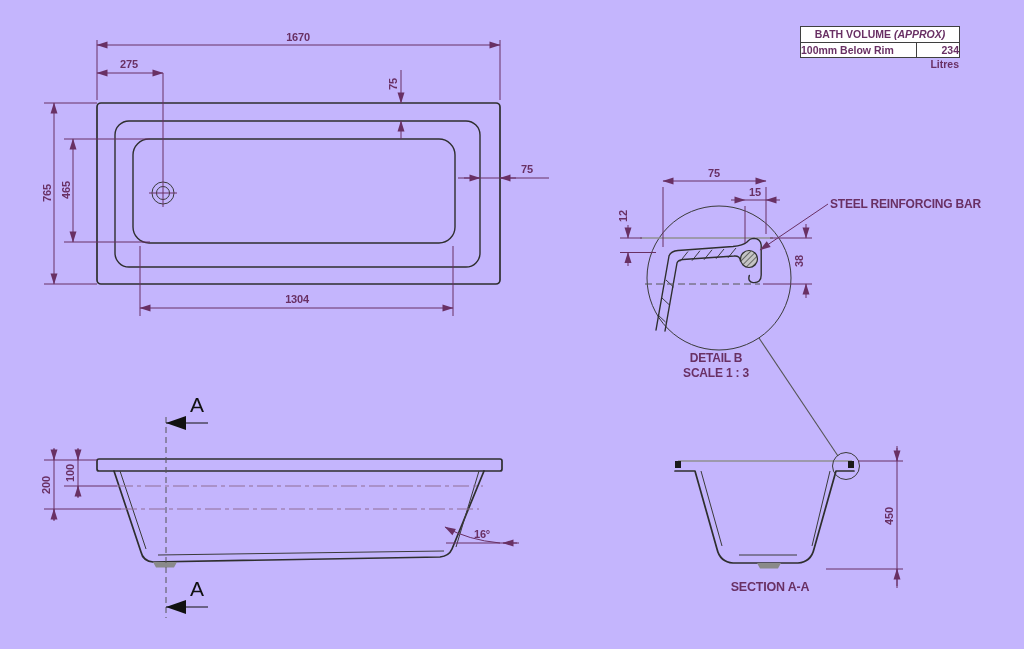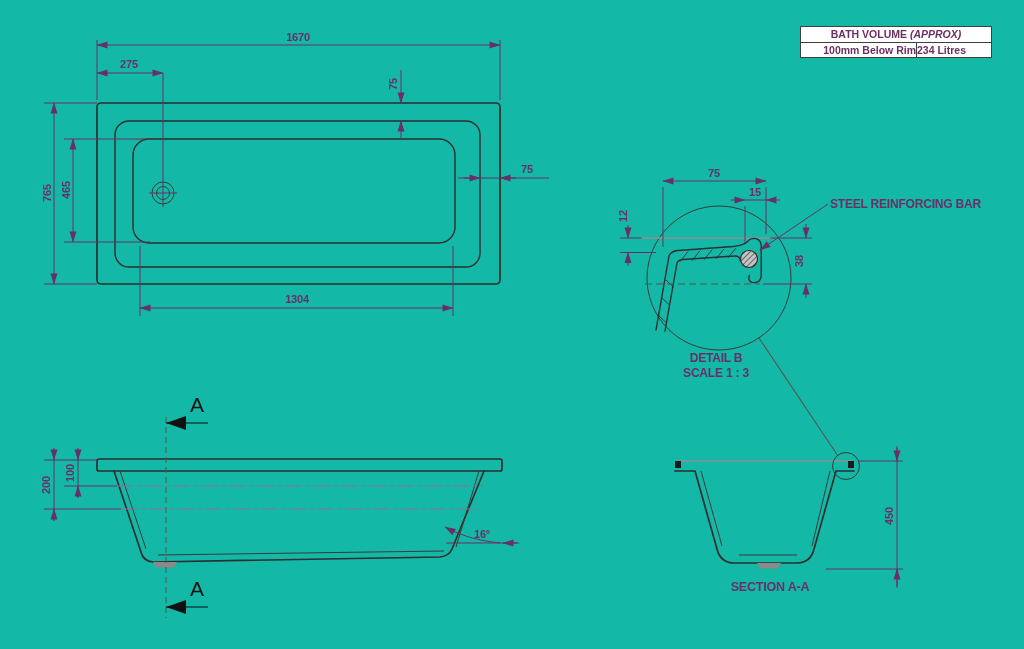--- a/index.html
+++ b/index.html
@@ -1,43 +1,43 @@
 <!DOCTYPE html>
 <html><head>
 <meta charset="utf-8">
 <style>
   html,body{margin:0;padding:0;background:#ffffff;width:1024px;height:649px;overflow:hidden}
-  .stage{position:relative;width:1024px;height:649px;background:#14b8a6;font-family:"Liberation Sans",sans-serif}
+  .stage{position:relative;width:1024px;height:649px;background:#c4b5fd;font-family:"Liberation Sans",sans-serif}
   svg{position:absolute;left:0;top:0}
 
   
   .geo{stroke:#2e2e2e;stroke-width:1.7;fill:none;stroke-linejoin:round;stroke-linecap:round}
   .geo2{stroke:#2e2e2e;stroke-width:1.4;fill:none;stroke-linejoin:round;stroke-linecap:round}
   .thin{stroke:#3a3a3a;stroke-width:1;fill:none}
   .gray{stroke:#909090;stroke-width:1.6;fill:none}
   .dim{stroke:#693064;stroke-width:1;fill:none}
   .cl{stroke:#8f6e96;stroke-width:1.1;fill:none}
   .dash{stroke:#555;stroke-width:1;fill:none}
   .hatch{stroke:#2e2e2e;stroke-width:.9}
 
   
   .dt{font:600 11px "Liberation Sans",sans-serif;fill:#693064;letter-spacing:-.2px}
   .lbl{font:600 12px "Liberation Sans",sans-serif;fill:#693064;letter-spacing:-.2px}
   .lbl2{font:600 12.5px "Liberation Sans",sans-serif;fill:#693064;letter-spacing:-.2px}
   .albl{font:400 21px "Liberation Sans",sans-serif;fill:#111}
 
   
-  .vt{position:absolute;left:800px;top:26px;width:192px;border:1.4px solid #3f3f3f;
+  .vt{position:absolute;left:800px;top:26px;width:160px;border:1.4px solid #3f3f3f;
       font:600 10.5px "Liberation Sans",sans-serif;color:#693064;background:#fff;box-sizing:border-box}
   .vt-header{border-bottom:1.2px solid #3f3f3f;text-align:center;height:15px;line-height:15px;white-space:nowrap}
   .vt-row{display:flex;height:14px;line-height:14px}
   .vt-row + .vt-row{border-top:1.2px solid #3f3f3f}
   .vt-cell{box-sizing:border-box}
-  .vt-cell.l{width:116px;border-right:1.2px solid #3f3f3f;text-align:right}
-  .vt-cell.r{flex:1;text-align:left}
+  .vt-cell.l{width:116px;border-right:1.2px solid #3f3f3f;text-align:left}
+  .vt-cell.r{flex:1;text-align:right}
 </style>
 </head>
 <body>
 
 <div class="stage">
 
 <svg width="1024" height="649" viewBox="0 0 1024 649">
   <defs>
     <marker id="da" markerWidth="12" markerHeight="8" refX="11" refY="4" orient="auto-start-reverse" markerUnits="userSpaceOnUse">
       <path d="M0.5,0.5 L11.5,4 L0.5,7.5 Z" fill="#693064"></path>

